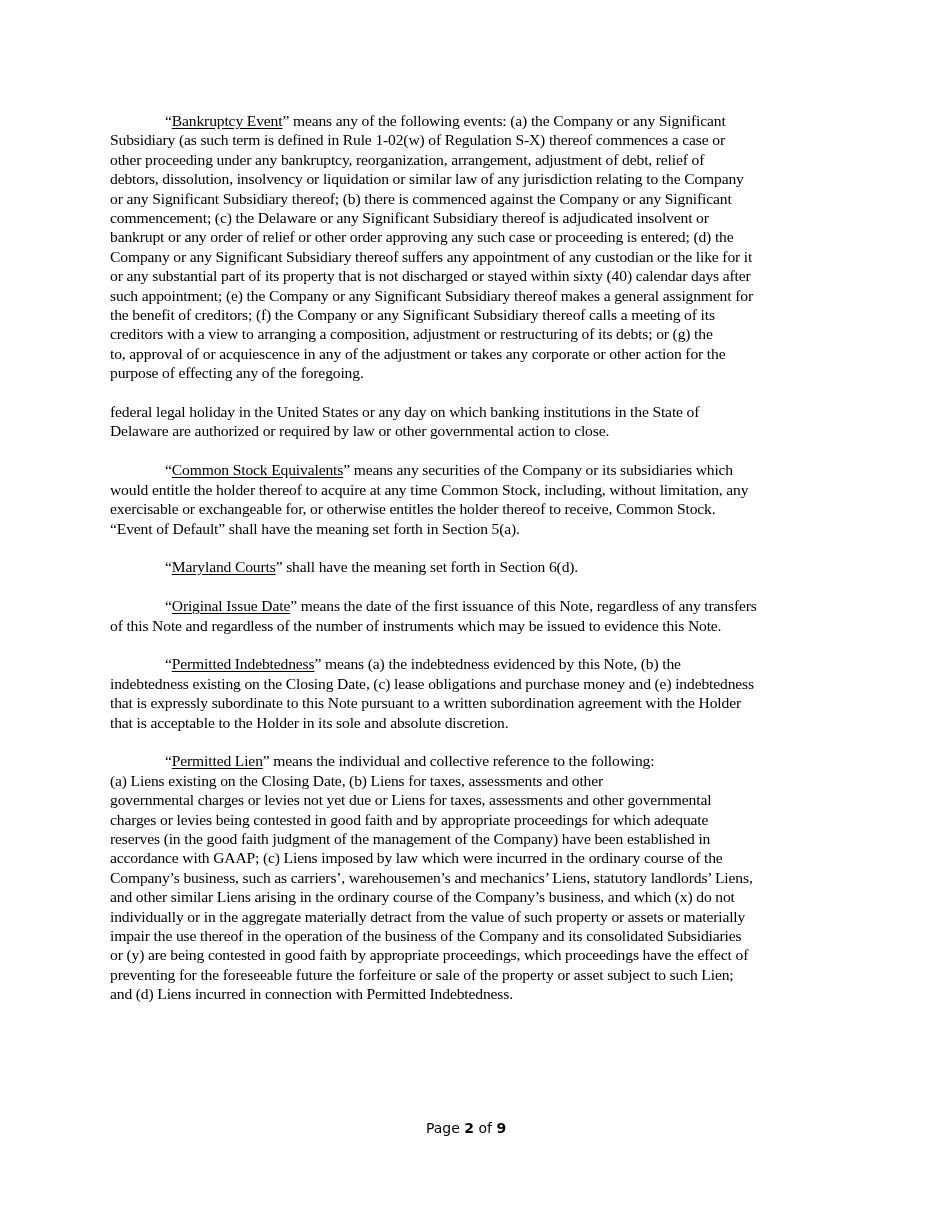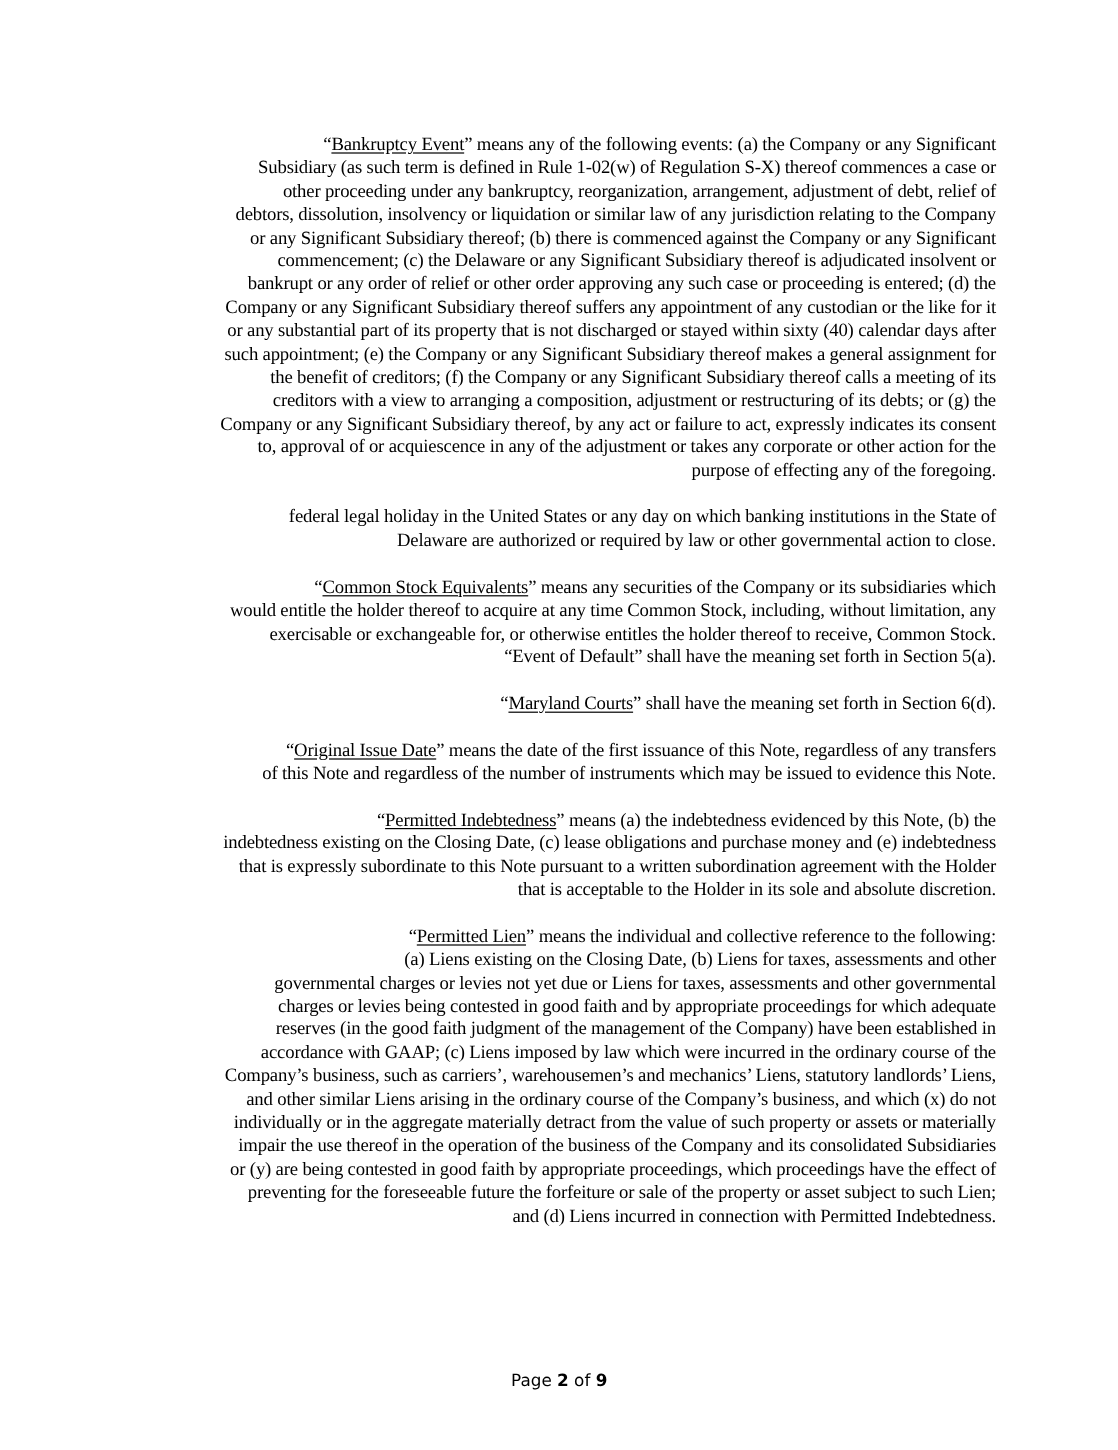--- a/index.html
+++ b/index.html
@@ -20,21 +20,21 @@
       left: 110px;
       top: 111px;
       width: 720px;
       font-size: 15.6px;
       line-height: 19.4px;
       letter-spacing: -0.15px;
     }
     .para {
       margin: 0 0 19.4px 0;
       text-indent: 55px;
-      text-align: right;
+      text-align: left;
     }
     .para .line {
       display: block;
       white-space: nowrap;
     }
     .para .line.first {
       text-indent: 0;
       padding-left: 55px;
     }
     .term {
@@ -43,21 +43,20 @@
     }
     .footer {
       position: absolute;
       left: 0;
       width: 932px;
       top: 1120px;
       text-align: center;
       font-family: "DejaVu Sans", sans-serif;
       font-size: 14px;
       color: #000;
-      margin-top: 23px;
     }
     .footer b {
       font-weight: bold;
     }
   </style>
 </head>
 <body>
 
 <div class="page">
 
@@ -67,21 +66,20 @@
     <span class="line">other proceeding under any bankruptcy, reorganization, arrangement, adjustment of debt, relief of</span>
     <span class="line">debtors, dissolution, insolvency or liquidation or similar law of any jurisdiction relating to the Company</span>
     <span class="line">or any Significant Subsidiary thereof; (b) there is commenced against the Company or any Significant</span>
     <span class="line">commencement; (c) the Delaware or any Significant Subsidiary thereof is adjudicated insolvent or</span>
     <span class="line">bankrupt or any order of relief or other order approving any such case or proceeding is entered; (d) the</span>
     <span class="line">Company or any Significant Subsidiary thereof suffers any appointment of any custodian or the like for it</span>
     <span class="line">or any substantial part of its property that is not discharged or stayed within sixty (40) calendar days after</span>
     <span class="line">such appointment; (e) the Company or any Significant Subsidiary thereof makes a general assignment for</span>
     <span class="line">the benefit of creditors; (f) the Company or any Significant Subsidiary thereof calls a meeting of its</span>
     <span class="line">creditors with a view to arranging a composition, adjustment or restructuring of its debts; or (g) the</span>
-    <span class="line">Company or any Significant Subsidiary thereof, by any act or failure to act, expressly indicates its consent</span>
     <span class="line">to, approval of or acquiescence in any of the adjustment or takes any corporate or other action for the</span>
     <span class="line">purpose of effecting any of the foregoing.</span>
   </p>
 
   <p class="para" style="text-indent:0">
     <span class="line">federal legal holiday in the United States or any day on which banking institutions in the State of</span>
     <span class="line">Delaware are authorized or required by law or other governmental action to close.</span>
   </p>
 
   <p class="para" style="text-indent:0">

